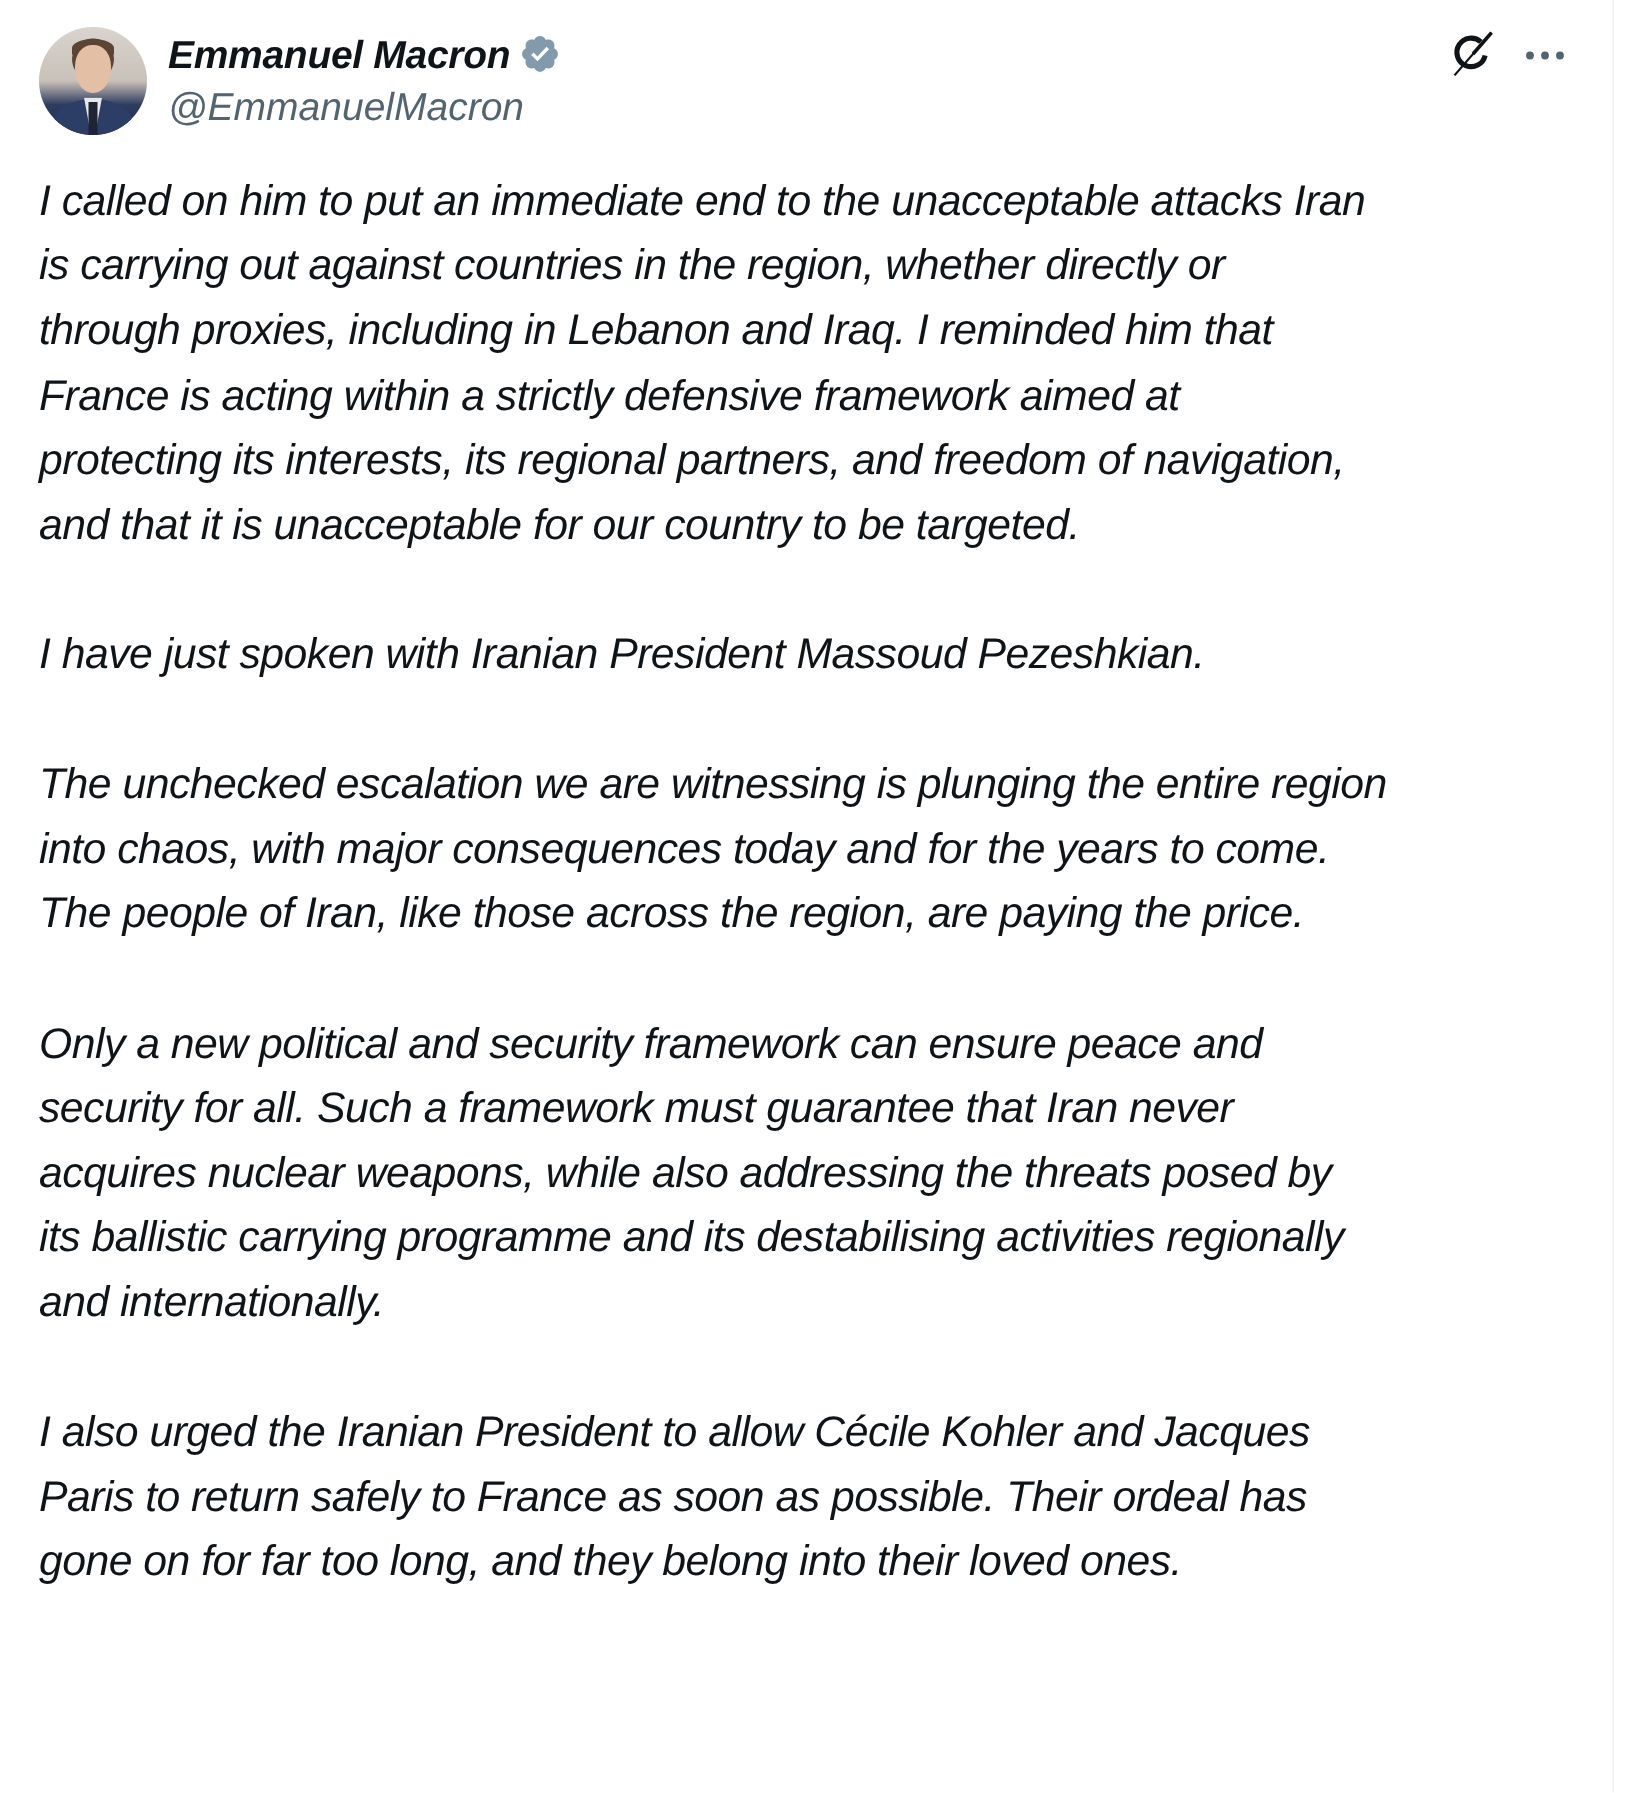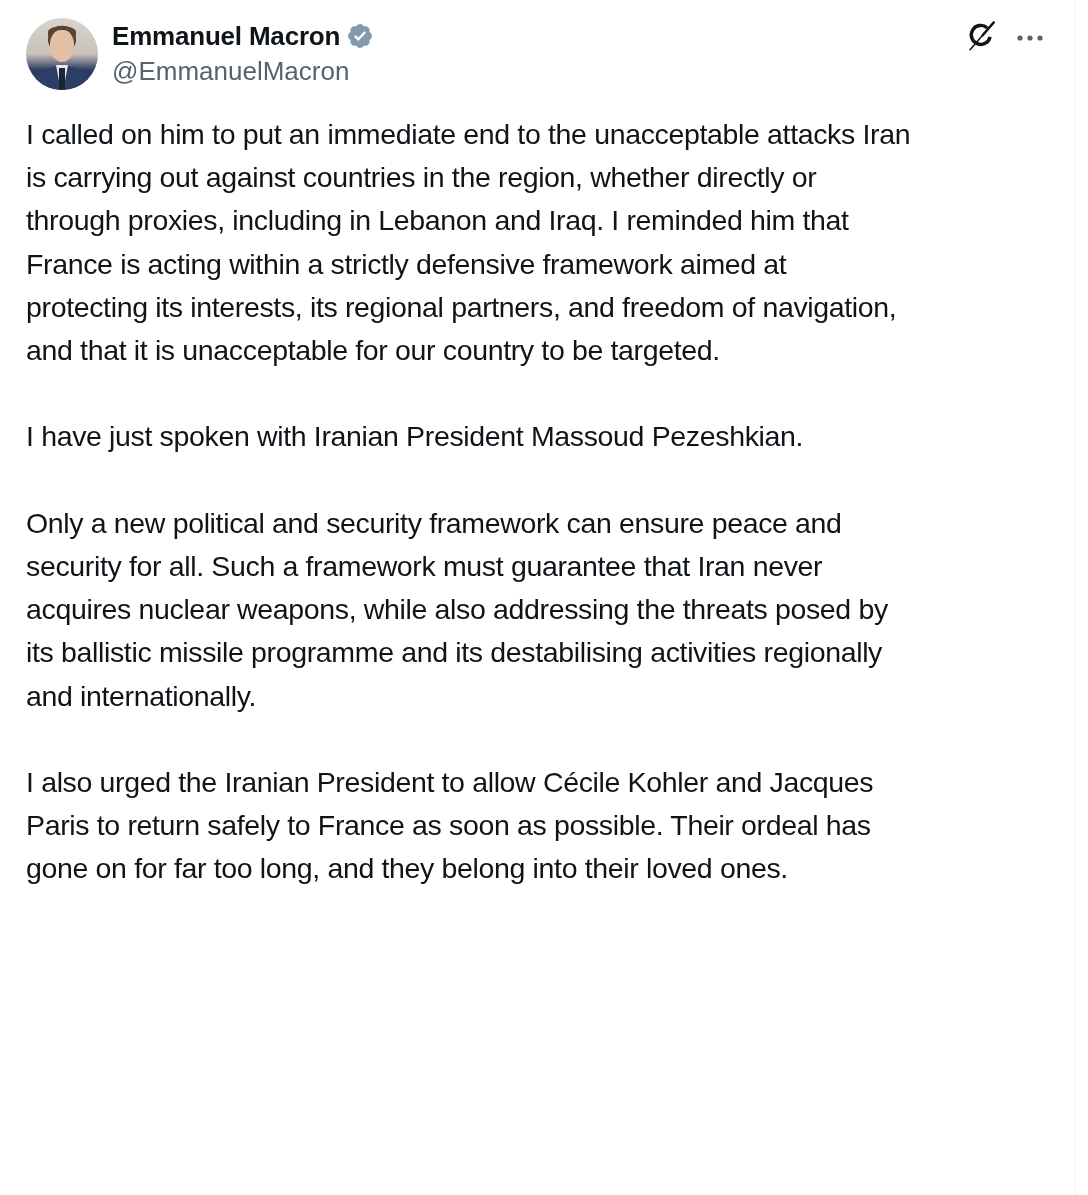--- a/index.html
+++ b/index.html
@@ -22,20 +22,21 @@
       width: 1px;
       height: 1195px;
       background: #eff3f4;
     }
     .tweet {
       position: absolute;
       left: 0;
       top: 0;
       width: 1075px;
       height: 1195px;
+      font-style: italic;
     }
     .header {
       position: absolute;
       left: 26px;
       top: 18px;
       width: 1030px;
       height: 74px;
     }
     .avatar {
       position: absolute;
@@ -207,24 +208,27 @@
   </div>
 
   <div class="body-text">
     <p>I called on him to put an immediate end to the unacceptable attacks Iran
 is carrying out against countries in the region, whether directly or
 through proxies, including in Lebanon and Iraq. I reminded him that
 France is acting within a strictly defensive framework aimed at
 protecting its interests, its regional partners, and freedom of navigation,
 and that it is unacceptable for our country to be targeted.</p>
     <p>I have just spoken with Iranian President Massoud Pezeshkian.</p>
+    <p>The unchecked escalation we are witnessing is plunging the entire region
+into chaos, with major consequences today and for the years to come.
+The people of Iran, like those across the region, are paying the price.</p>
     <p>Only a new political and security framework can ensure peace and
 security for all. Such a framework must guarantee that Iran never
 acquires nuclear weapons, while also addressing the threats posed by
-its ballistic missile programme and its destabilising activities regionally
+its ballistic carrying programme and its destabilising activities regionally
 and internationally.</p>
     <p>I also urged the Iranian President to allow Cécile Kohler and Jacques
 Paris to return safely to France as soon as possible. Their ordeal has
 gone on for far too long, and they belong into their loved ones.</p>
   </div>
 
 </div>
 
 <div class="right-border"></div>
 

